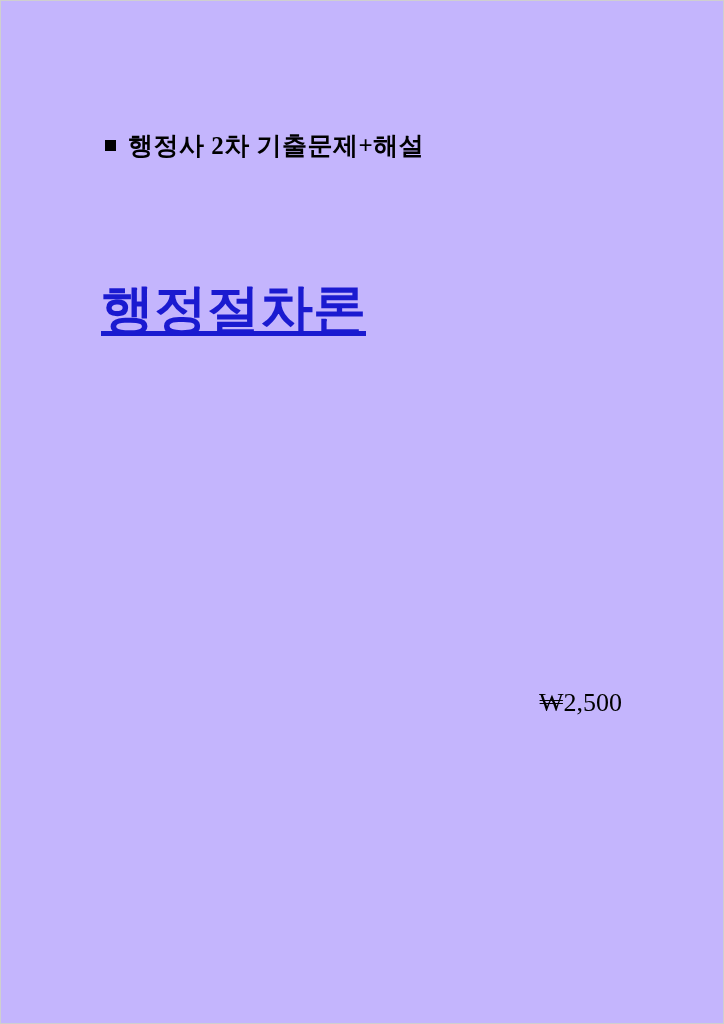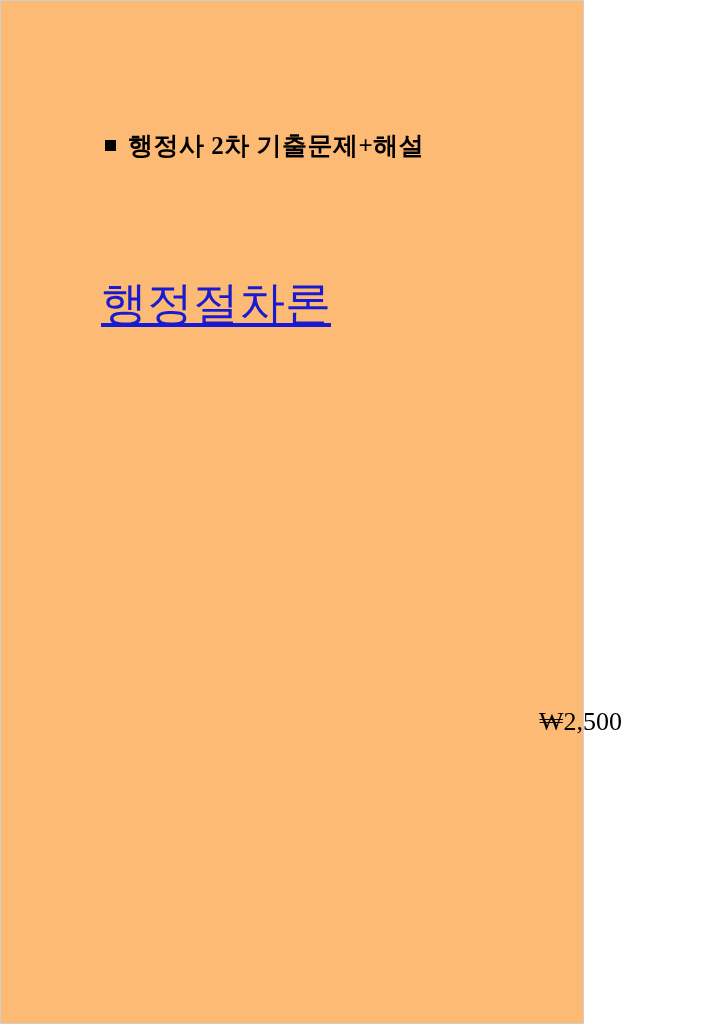--- a/index.html
+++ b/index.html
@@ -11,24 +11,24 @@
     height: 1024px;
     background: #ffffff;
     font-family: "Liberation Serif", serif;
     overflow: hidden;
     position: relative;
   }
   .page {
     position: absolute;
     left: 0;
     top: 0;
-    width: 584px;
+    width: 724px;
     height: 1024px;
     box-sizing: border-box;
-    background: #fdba74;
+    background: #c4b5fd;
     border: 1px solid #cfcfcf;
   }
 
   
   .header-line {
     position: absolute;
     left: 104px;
     top: 131px;
     display: flex;
     align-items: center;
@@ -53,39 +53,39 @@
 
   
   .title-block {
     position: absolute;
     left: 100px;
     top: 268px;
     width: 560px;
   }
   .title-line {
     font-family: "Liberation Serif", serif;
-    font-weight: normal;
-    font-size: 46px;
+    font-weight: bold;
+    font-size: 53px;
     line-height: 1.52;
     color: #000000;
     white-space: nowrap;
   }
   .title-line span.ul {
     text-decoration: underline;
     text-underline-offset: 4px;
   }
   .title-line-1 span.ul {
     color: #1a1ad0;
   }
 
   
   .price {
     position: absolute;
     left: 0;
-    top: 706px;
+    top: 687px;
     width: 724px;
     text-align: right;
     padding-right: 103px;
     box-sizing: border-box;
     font-family: "Liberation Serif", serif;
     font-size: 26px;
     color: #000000;
     white-space: nowrap;
   }
 </style>

